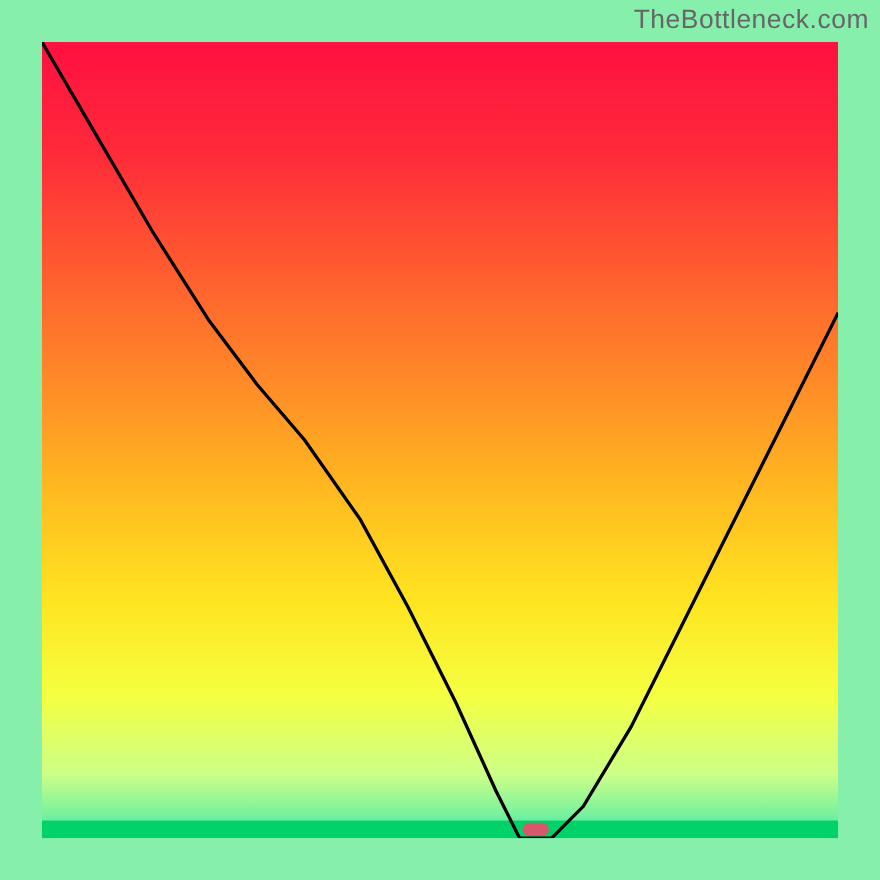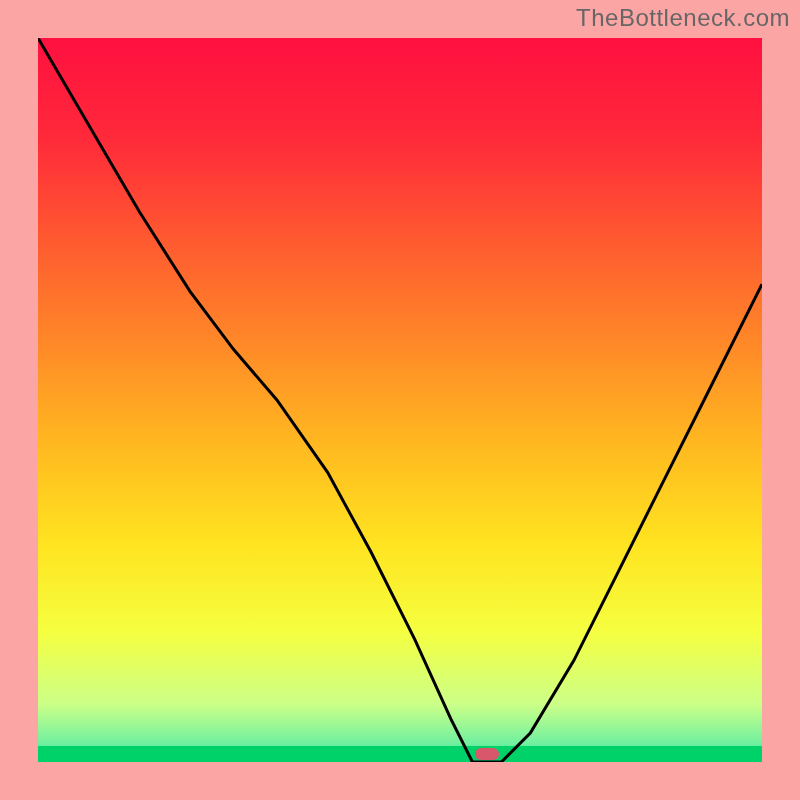--- a/index.html
+++ b/index.html
@@ -7,21 +7,21 @@
     padding: 0;
     width: 800px;
     height: 800px;
     background: #000;
     font-family: Arial, Helvetica, sans-serif;
   }
   .frame {
     position: relative;
     width: 800px;
     height: 800px;
-    background: #fca5a5;
+    background: #86efac;
   }
   .watermark {
     position: absolute;
     top: 4px;
     right: 10px;
     color: #666;
     font-size: 24px;
     font-weight: 500;
     letter-spacing: 0.5px;
     z-index: 20;

